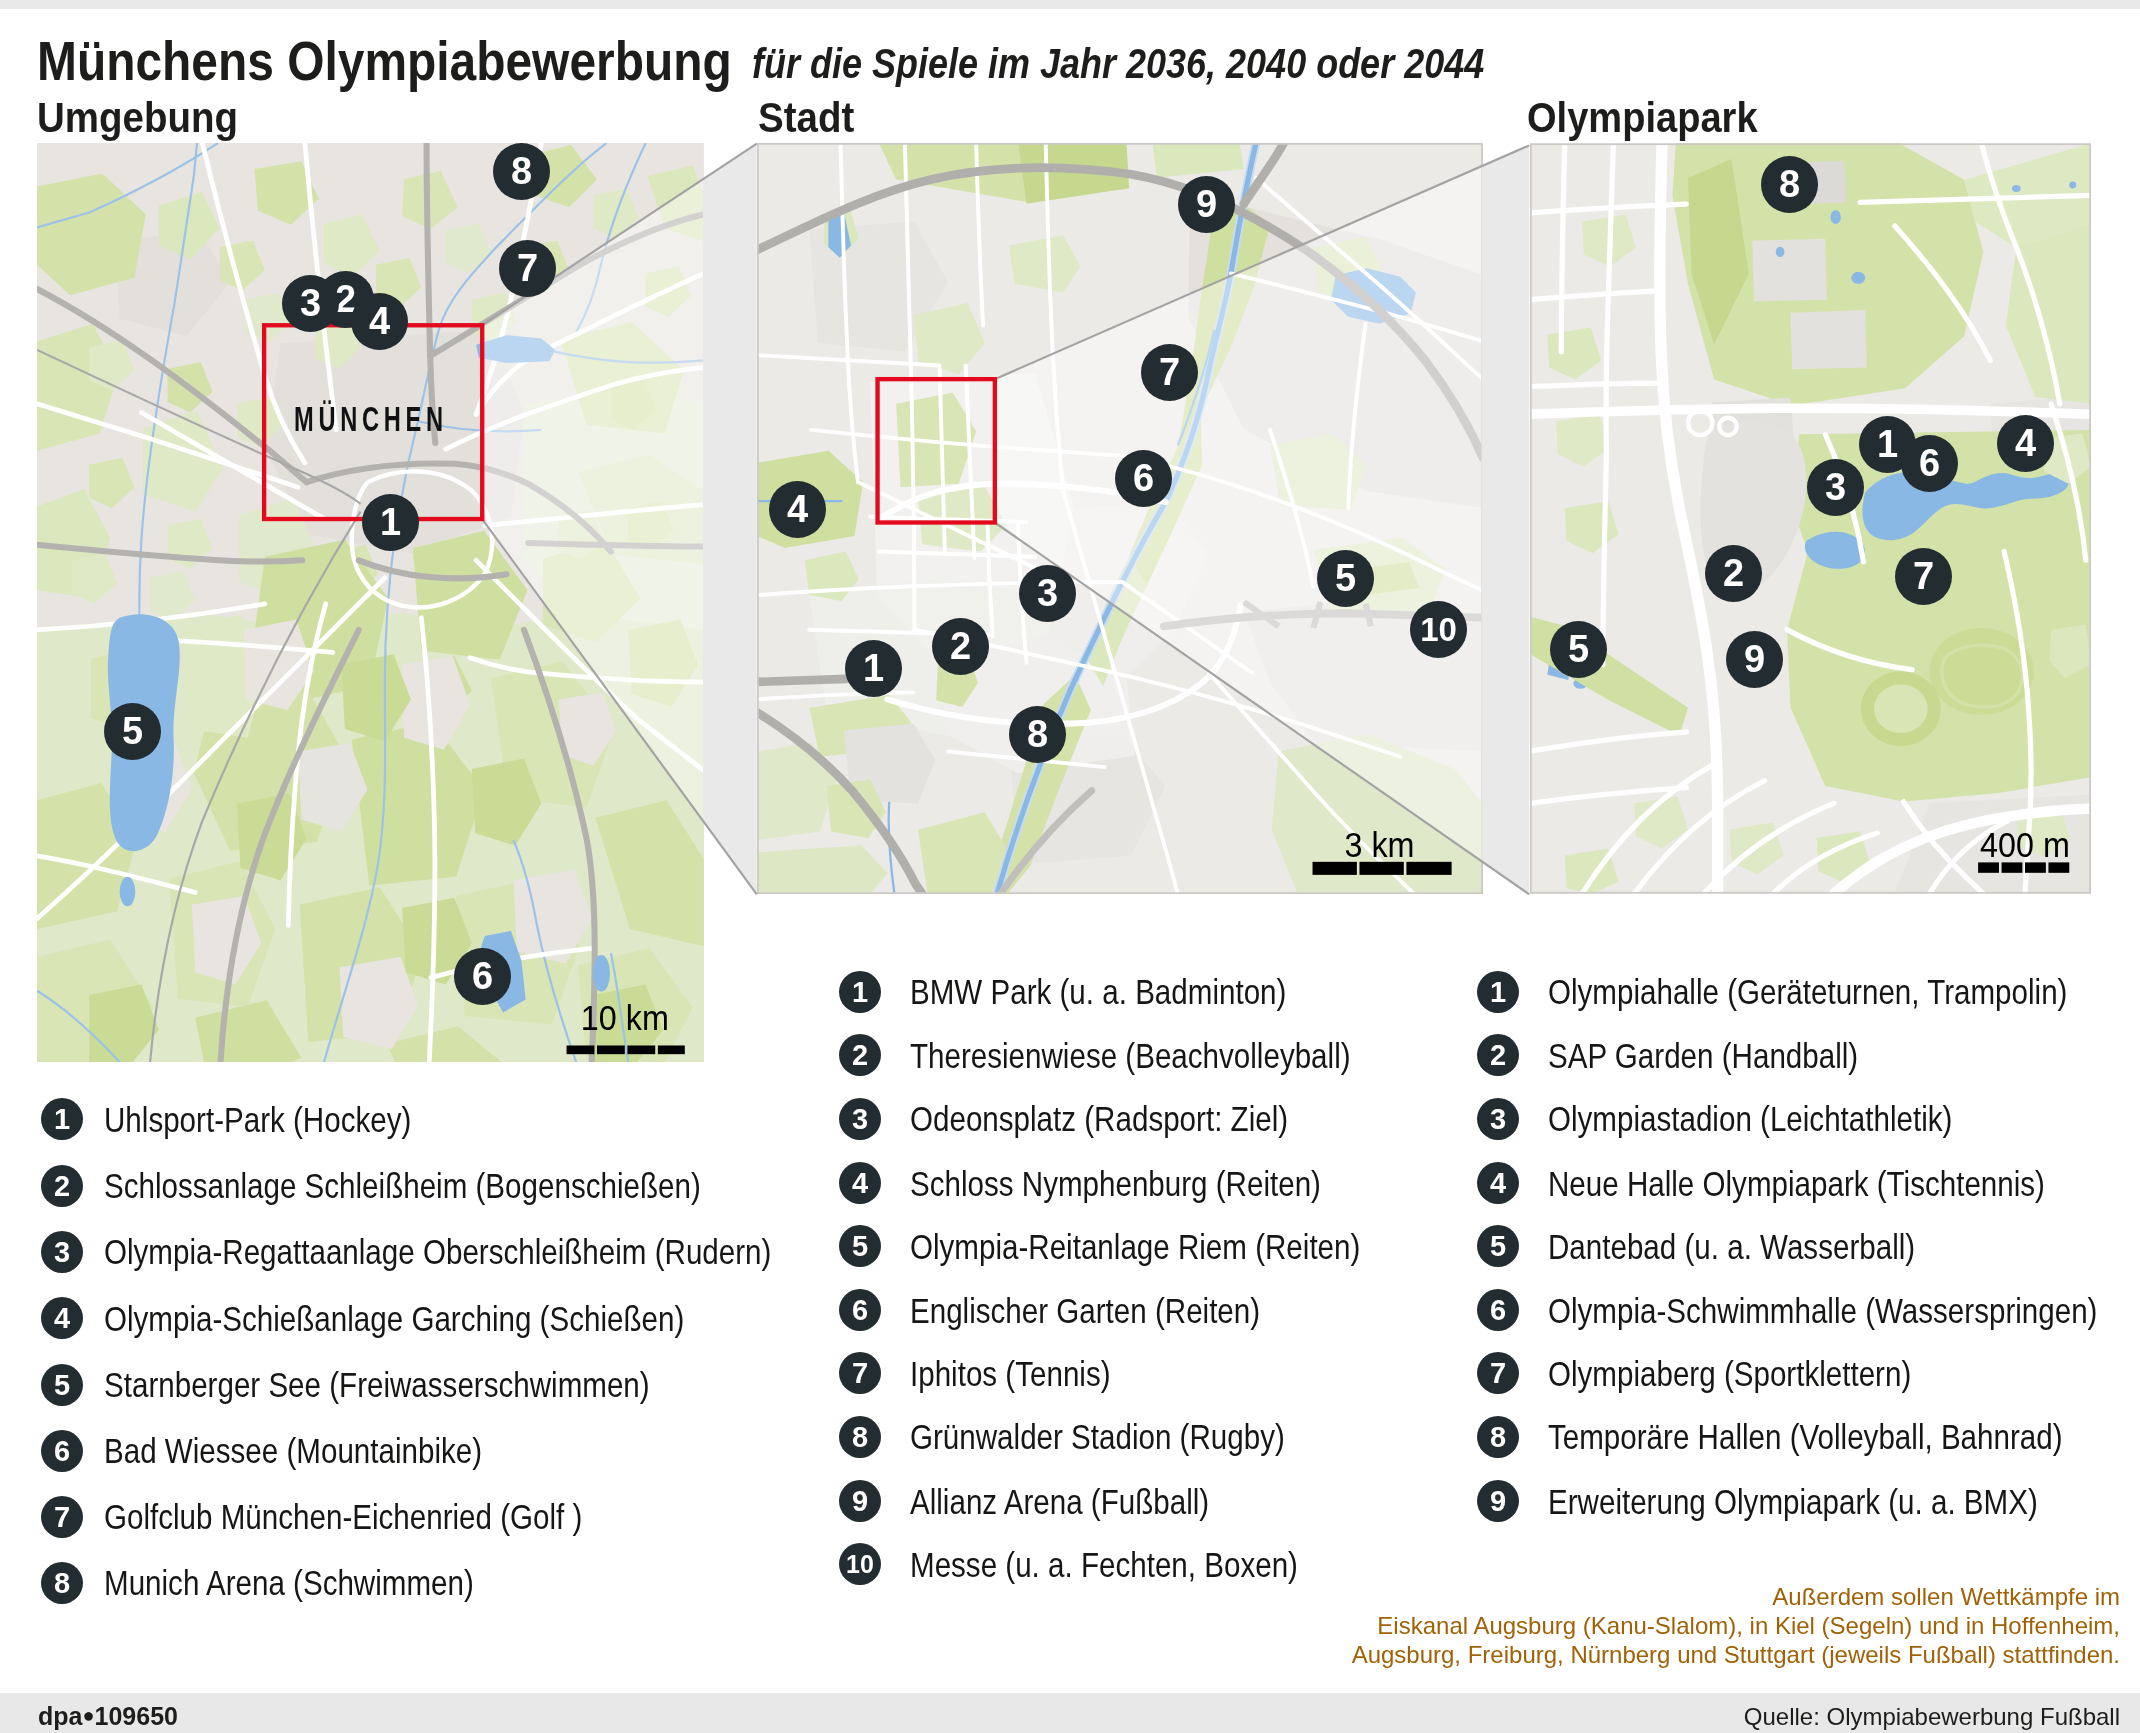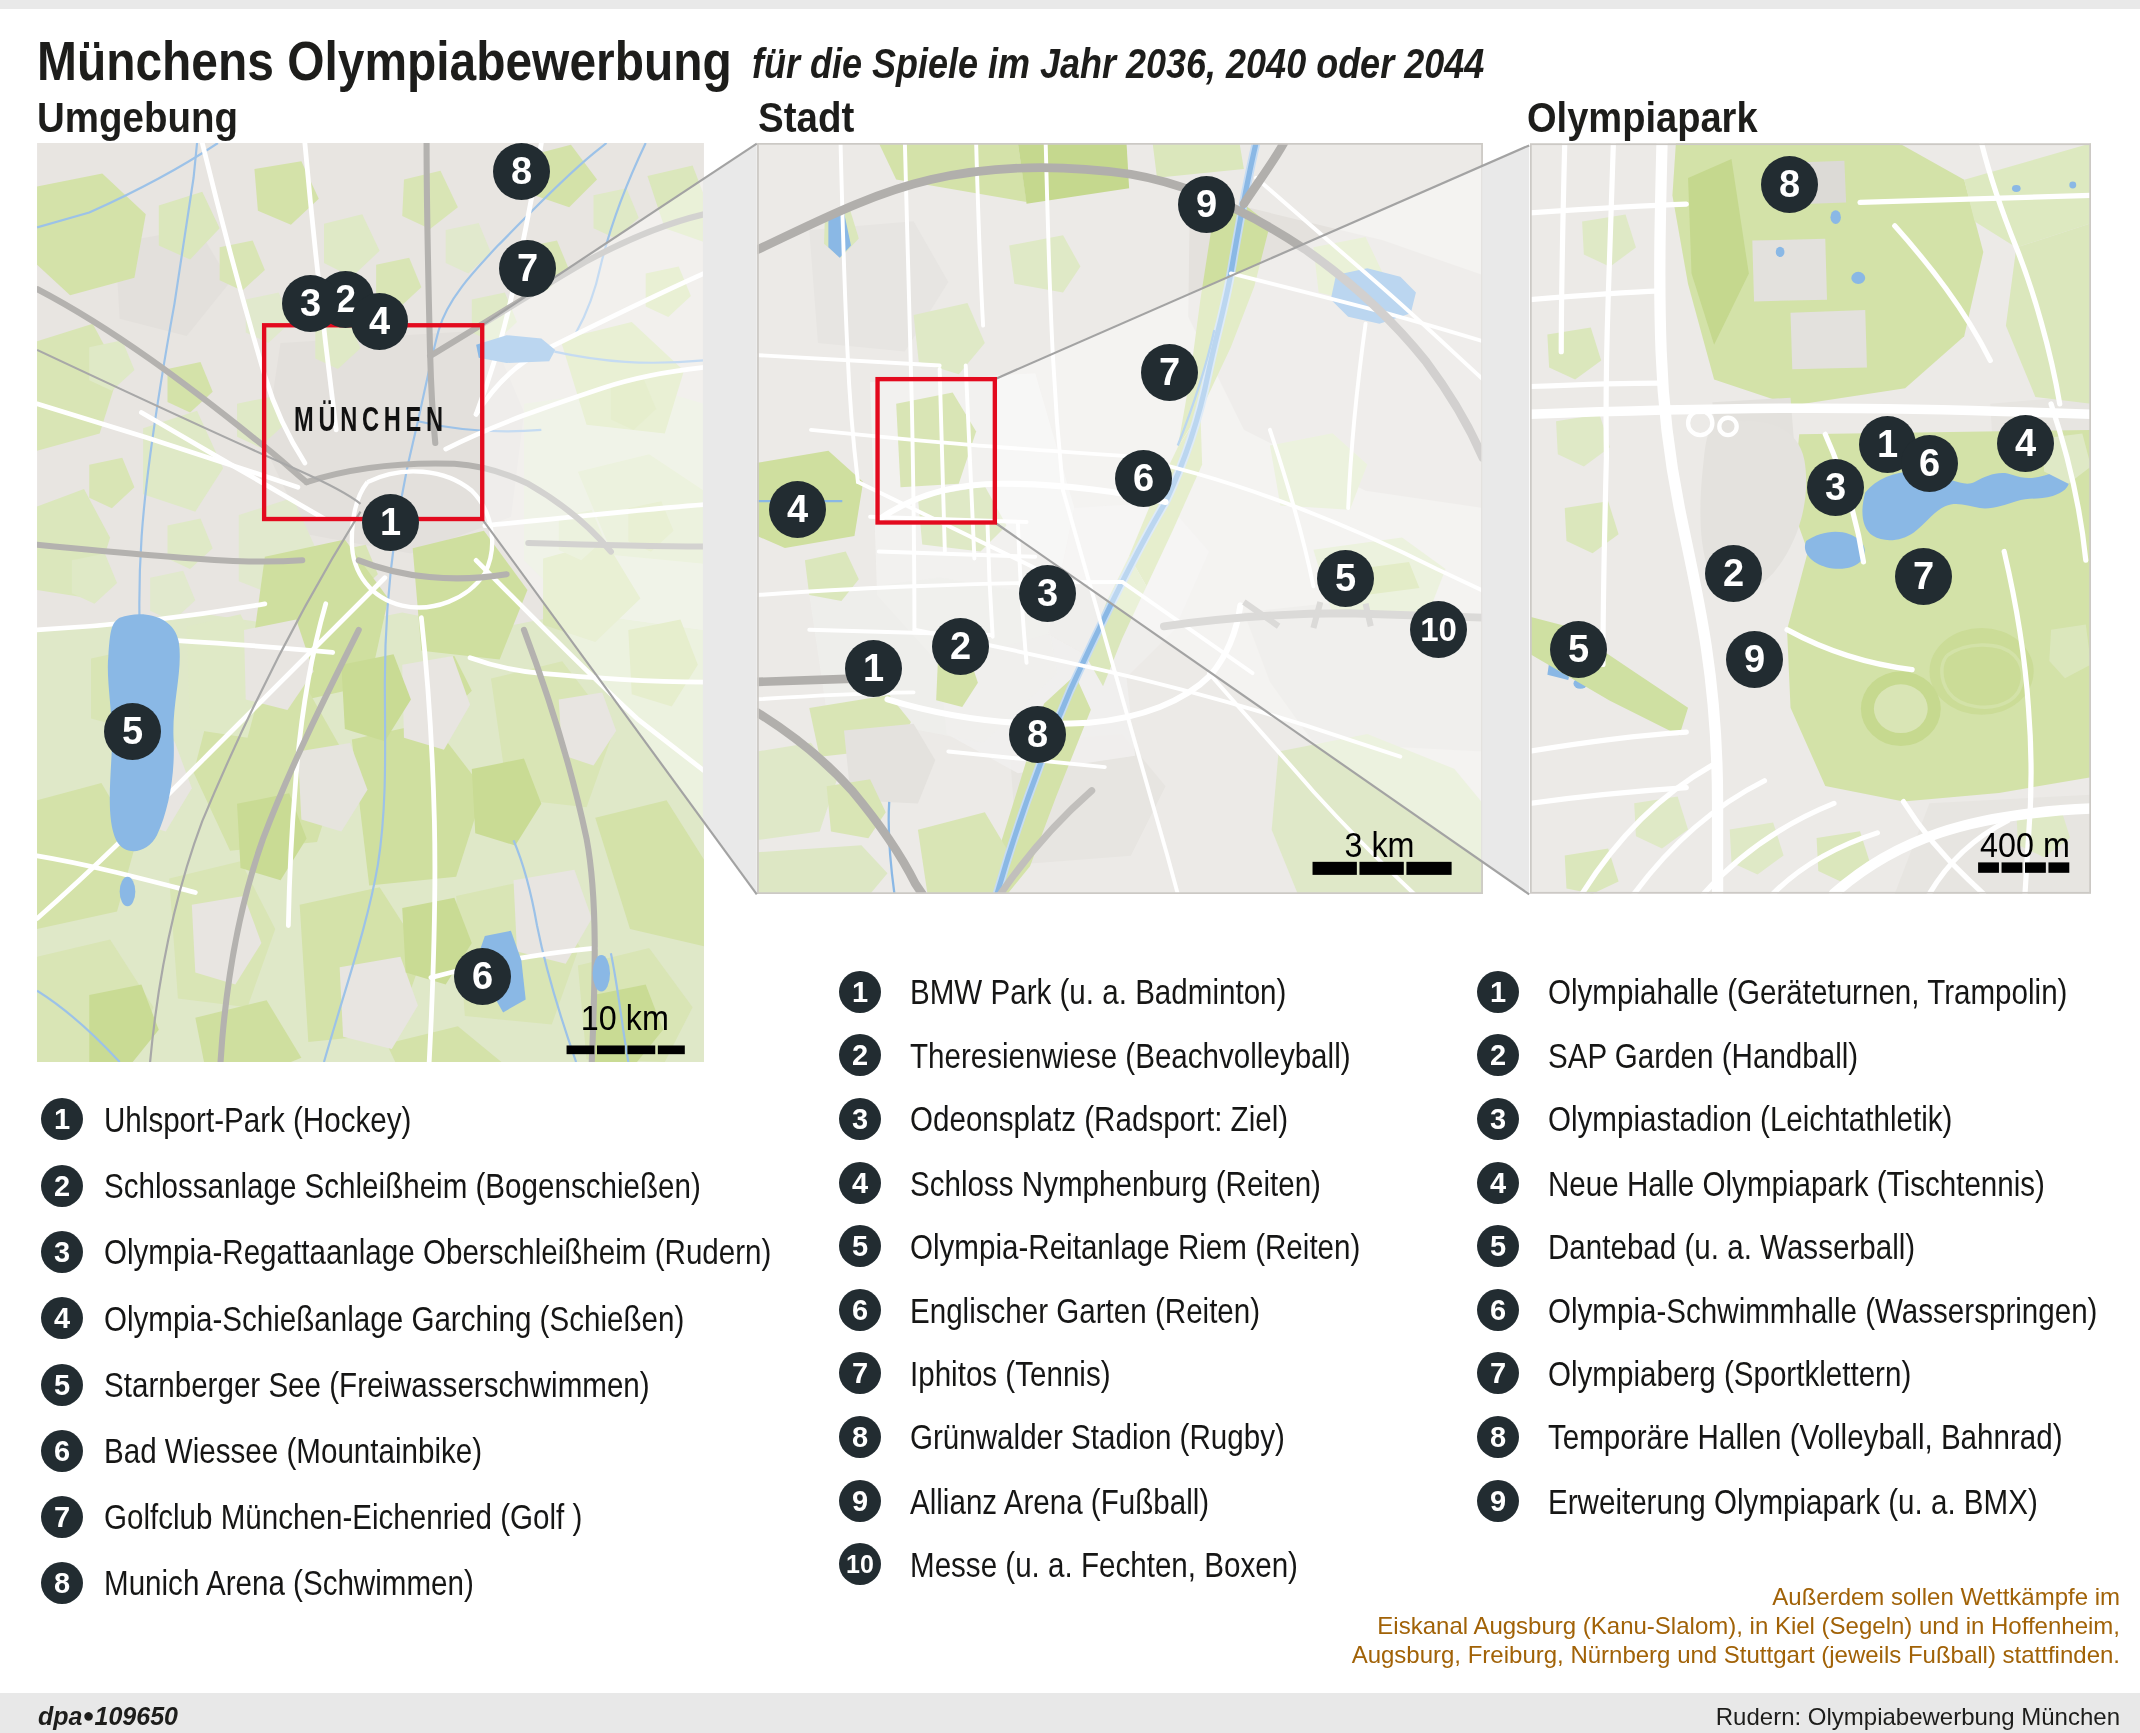--- a/index.html
+++ b/index.html
@@ -565,16 +565,16 @@
 <div class="lt" style="left:1548px;top:1417px;">Temporäre Hallen (Volleyball, Bahnrad)</div>
 
 <div class="lc" style="left:1477px;top:1480px;font-size:29px;">9</div>
 <div class="lt" style="left:1548px;top:1482px;">Erweiterung Olympiapark (u. a. BMX)</div>
 </div>
 
 <div class="abs" style="right:20px;top:1582px;width:1043px;text-align:right;font-size:24px;line-height:29px;color:#a16207;">Außerdem sollen Wettkämpfe im<br>Eiskanal Augsburg (Kanu-Slalom), in Kiel (Segeln) und in Hoffenheim,<br>Augsburg, Freiburg, Nürnberg und Stuttgart (jeweils Fußball) stattfinden.</div>
 
 <div class="abs" style="left:0;top:1693px;width:2140px;height:41px;background:#e8e8e8;"></div>
 
-<div class="abs" style="left:38px;top:1702px;font-size:25px;font-weight:bold;font-style:italic;">dpa<span style="font-size:20px;position:relative;top:-2.6px;">●</span>109650</div>
-
-<div class="abs" style="right:20px;top:1703px;font-size:24px;">Rudern: Olympiabewerbung München</div>
+<div class="abs" style="left:38px;top:1702px;font-size:25px;font-weight:bold;">dpa<span style="font-size:20px;position:relative;top:-2.6px;">●</span>109650</div>
+
+<div class="abs" style="right:20px;top:1703px;font-size:24px;">Quelle: Olympiabewerbung Fußball</div>
 
 
 </body></html>

